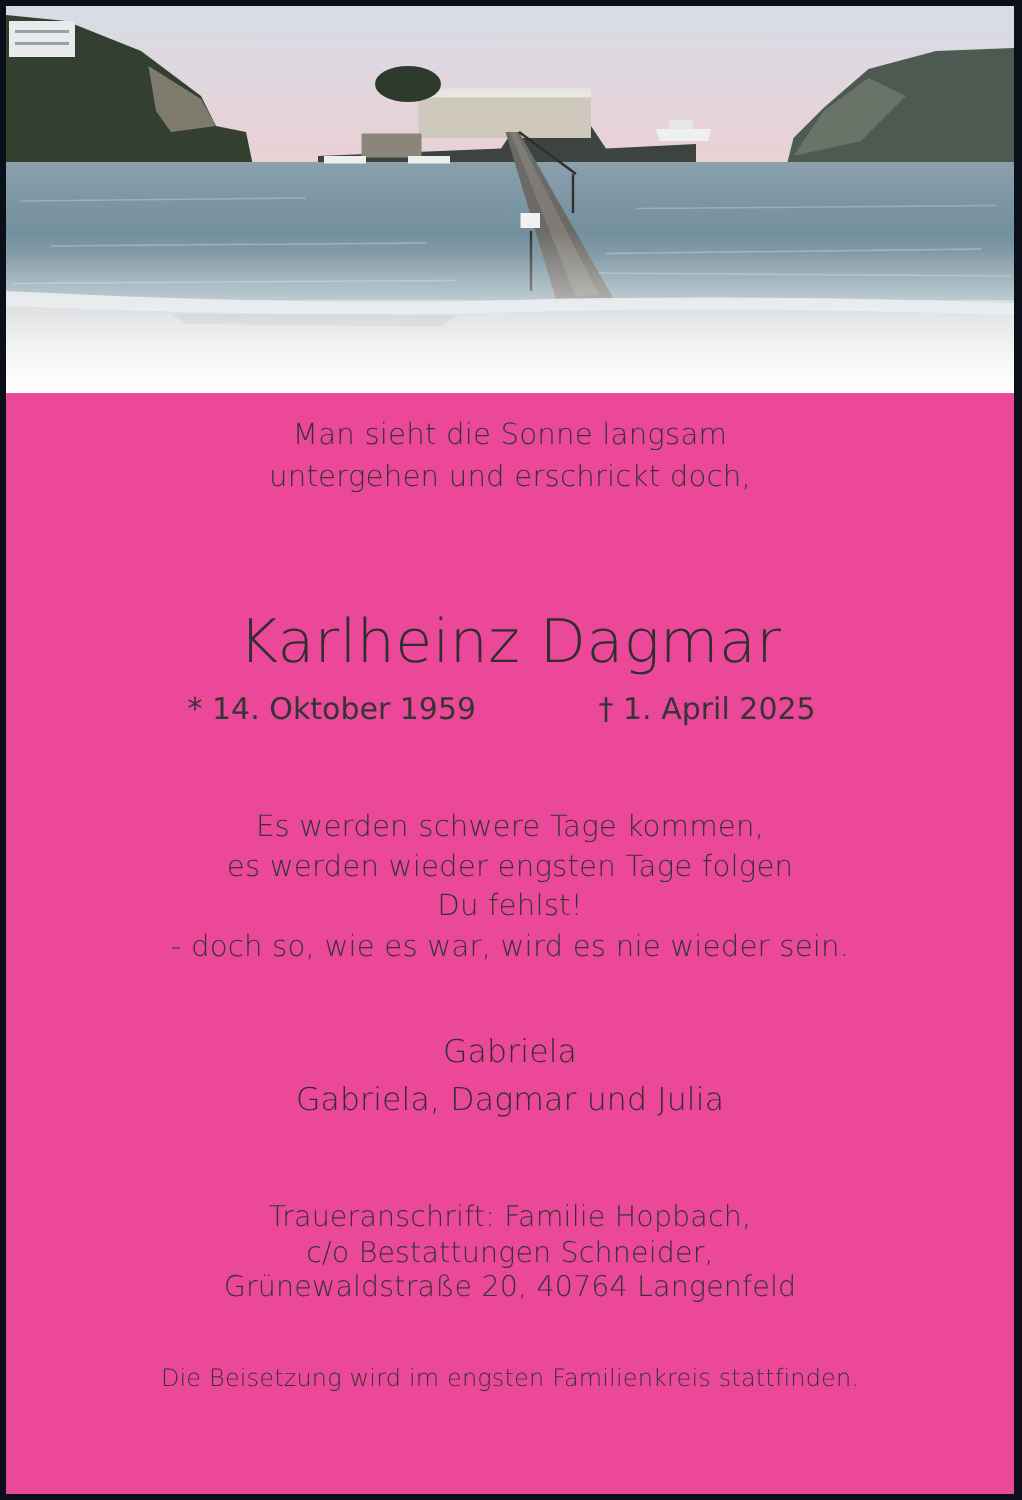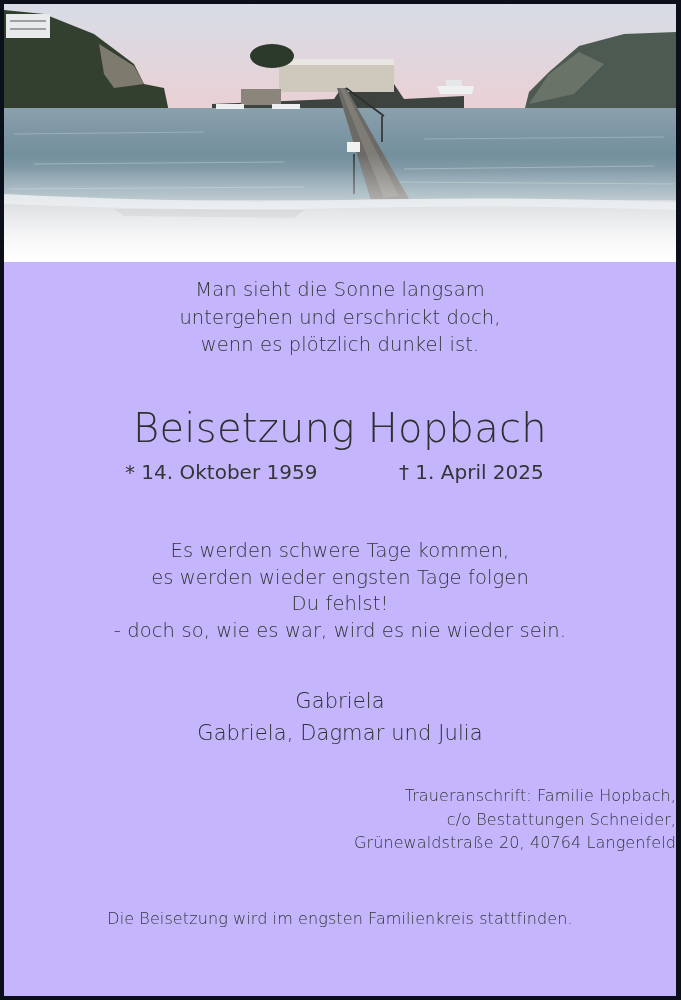--- a/index.html
+++ b/index.html
@@ -3,21 +3,21 @@
 <meta charset="utf-8">
 <style>
   html, body { margin: 0; padding: 0; }
   body {
     width: 681px; height: 1000px; overflow: hidden;
     background: #0b0f19;
     font-family: "DejaVu Sans", "Liberation Sans", sans-serif;
   }
   .card {
     position: absolute; left: 4px; top: 4px; width: 672px; height: 992px;
-    background: #c4b5fd; overflow: hidden;
+    background: #ec4899; overflow: hidden;
   }
   
   .photo {
     position: absolute; left: 0; top: 0; width: 672px; height: 258px; overflow: hidden;
   }
   .photo svg { display: block; width: 672px; height: 258px; }
   .fade {
     position: absolute; left: 0; top: 150px; width: 672px; height: 110px;
     background: linear-gradient(to bottom, rgba(255,255,255,0) 0%, rgba(255,255,255,0.55) 50%, #ffffff 100%);
   }
@@ -25,21 +25,21 @@
     position: absolute; left: 0; width: 672px; text-align: center; color: #353535;
     font-weight: 300; letter-spacing: 0.1px;
   }
   .quote1 { top: 272px; font-size: 19.5px; line-height: 27.5px; }
   .name   { top: 398px; font-size: 40px; line-height: 52px; color: #2f2f2f; letter-spacing: 0.3px;}
   .dates  { position: absolute; top: 456px; left: 0; width: 672px; height: 28px; font-size: 20px; color: #353535; }
   .birth  { position: absolute; left: 121px; top: 0; }
   .death  { position: absolute; left: 395px; top: 0; }
   .quote2 { top: 534px; font-size: 19.5px; line-height: 26.5px; }
   .family { top: 682px; font-size: 21px; line-height: 31.5px; color: #2f2f2f; }
-  .address{ top: 780px; font-size: 16px; line-height: 23.5px; text-align: right; }
+  .address{ top: 796px; font-size: 19px; line-height: 23.5px; }
   .final  { top: 903px; font-size: 16px; line-height: 24px; }
   .line { display: block; white-space: nowrap; }
 </style>
 </head>
 <body>
 
 <div class="card">
 
   <div class="photo">
     <svg viewBox="0 0 672 258" preserveAspectRatio="none">
@@ -104,24 +104,23 @@
       <rect x="0" y="196" width="672" height="62" fill="url(#sand)"></rect>
       <path d="M0 190 Q200 200 340 196 Q500 192 672 198 L672 206 Q500 200 340 204 Q200 208 0 200 Z" fill="#d3dbe0"></path>
       <path d="M110 205 L300 206 L290 214 L120 212 Z" fill="#8f9297" opacity="0.5"></path>
     </svg>
     <div class="fade"></div>
   </div>
 
   <div class="txt quote1">
     <span class="line">Man sieht die Sonne langsam</span>
     <span class="line">untergehen und erschrickt doch,</span>
-    <span class="line">wenn es plötzlich dunkel ist.</span>
   </div>
 
-  <div class="txt name">Beisetzung Hopbach</div>
+  <div class="txt name">Karlheinz Dagmar</div>
 
   <div class="dates">
     <span class="birth">* 14. Oktober 1959</span>
     <span class="death">† 1. April 2025</span>
   </div>
 
   <div class="txt quote2">
     <span class="line">Es werden schwere Tage kommen,</span>
     <span class="line">es werden wieder engsten Tage folgen</span>
     <span class="line">Du fehlst!</span>

